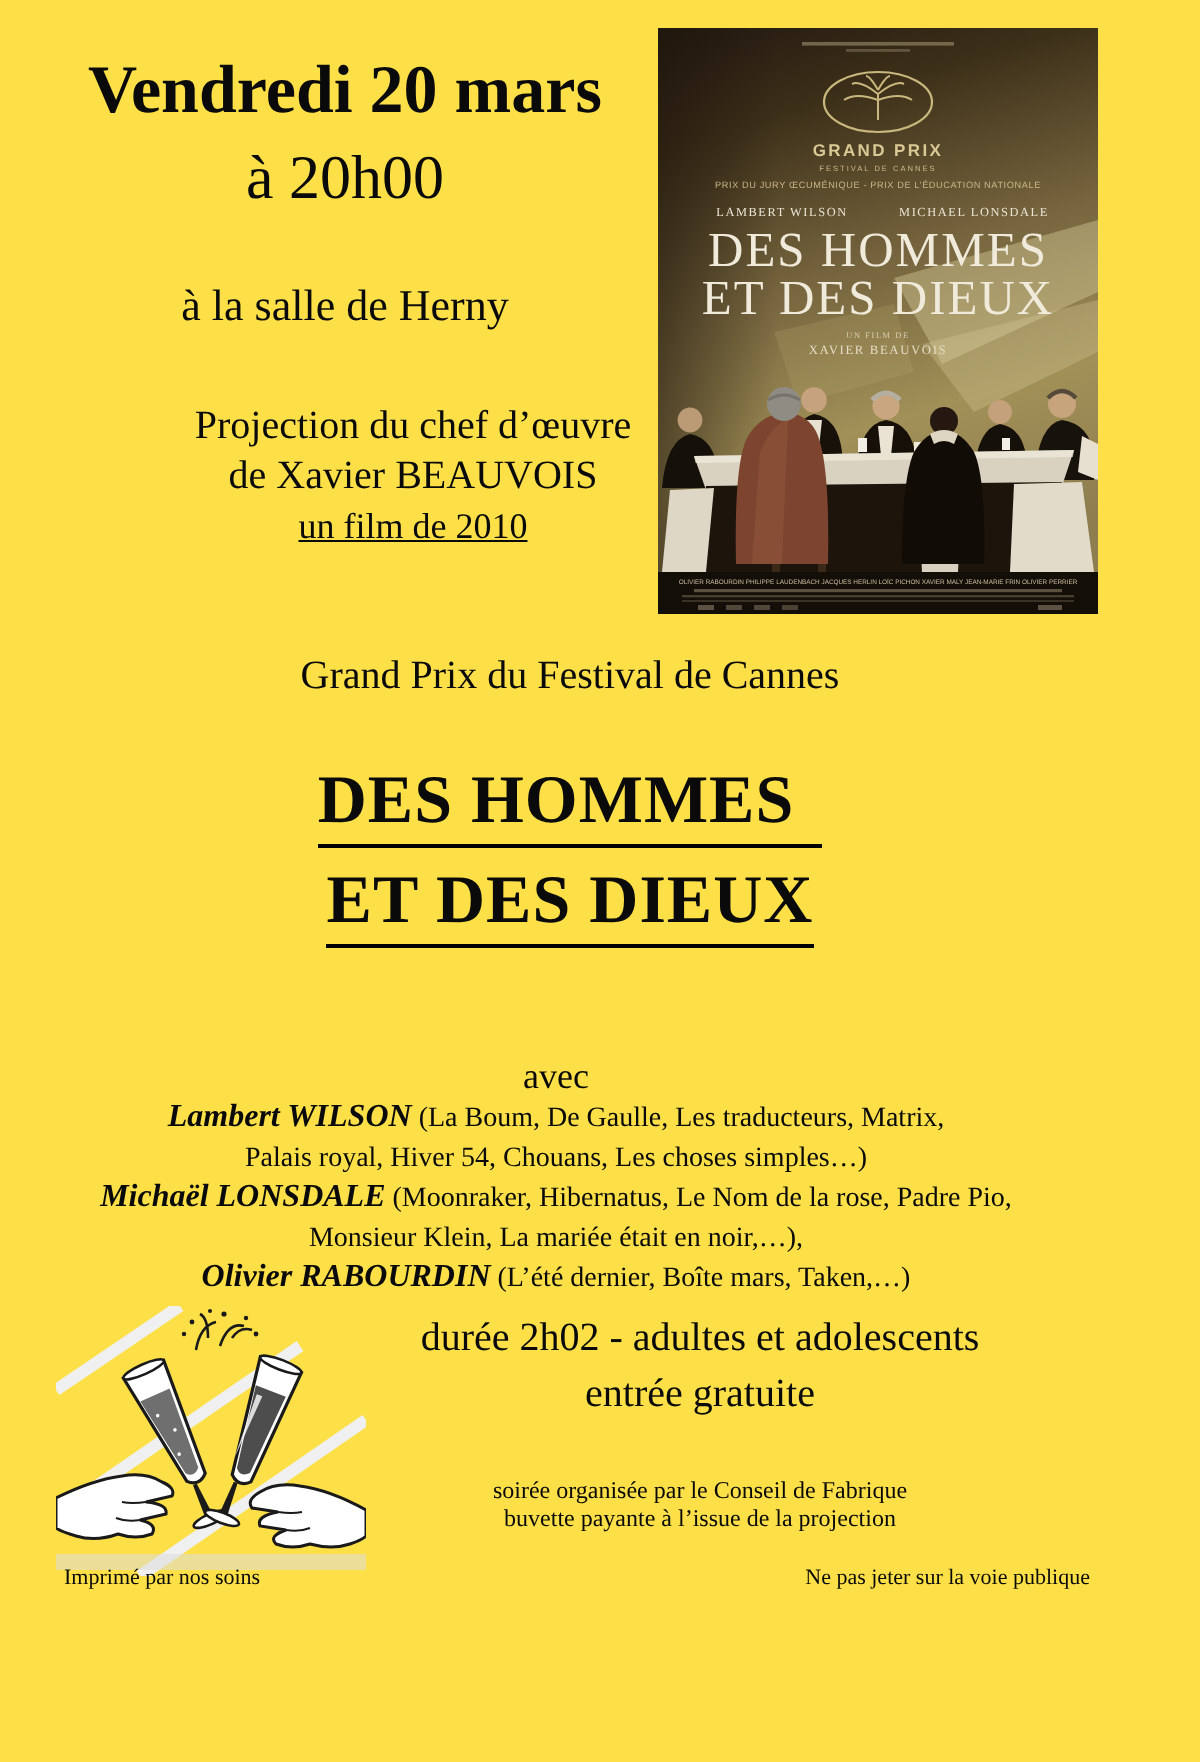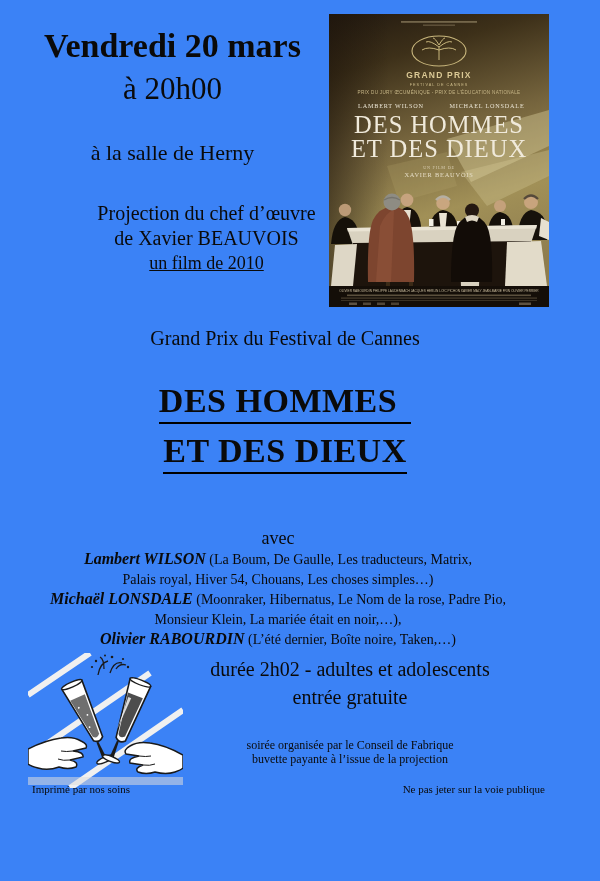--- a/index.html
+++ b/index.html
@@ -1,18 +1,18 @@
 <!DOCTYPE html>
 <html><head>
 <meta charset="utf-8">
 <style>
   html,body{margin:0;padding:0;background:#888;}
   .page{
     position:relative;width:600px;height:881px;margin:0 auto;
-    background:#3b82f6;overflow:hidden;
+    background:#fde047;overflow:hidden;
     font-family:"Liberation Serif", serif;color:#0a0a0a;
   }
   .abs{position:absolute;}
   
   .date-block{left:0;top:24px;width:345px;text-align:center;}
   .date-main{font-size:34px;font-weight:bold;line-height:44px;}
   .date-time{font-size:31px;line-height:42px;}
   .venue{left:0;top:140px;width:345px;text-align:center;font-size:22px;}
   .projection{left:0;top:201px;width:345px;text-align:center;line-height:25px;margin-left:34px;}
   .proj-l{font-size:20px;}
@@ -174,21 +174,21 @@
     <span class="tline"><span class="ul ext">DES HOMMES</span></span>
     <span class="tline"><span class="ul">ET DES DIEUX</span></span>
   </div>
 
   <div class="abs cast">
     <div class="intro">avec</div>
     <div class="cline"><span class="cname">Lambert WILSON</span><span> (La Boum, De Gaulle, Les traducteurs, Matrix,</span></div>
     <div class="cline"><span class="cname"></span><span>Palais royal, Hiver 54, Chouans, Les choses simples…)</span></div>
     <div class="cline"><span class="cname">Michaël LONSDALE</span><span> (Moonraker, Hibernatus, Le Nom de la rose, Padre Pio,</span></div>
     <div class="cline"><span class="cname"></span><span>Monsieur Klein, La mariée était en noir,…),</span></div>
-    <div class="cline"><span class="cname">Olivier RABOURDIN</span><span> (L’été dernier, Boîte noire, Taken,…)</span></div>
+    <div class="cline"><span class="cname">Olivier RABOURDIN</span><span> (L’été dernier, Boîte mars, Taken,…)</span></div>
   </div>
 
   <div class="abs toast">
     <svg viewBox="0 0 155 135" width="155" height="135">
       <path d="M0,42 L62,0 M0,104 L122,20 M42,135 L155,57" stroke="#f0f0f0" stroke-width="6" fill="none"></path>
       <rect x="0" y="124" width="155" height="8" fill="#dcdcdc" opacity="0.55"></rect>
 
       <g transform="rotate(-24 62 75)">
         <path d="M52,28 L74,28 L70,88 Q65,93 60,88 Z" fill="#ffffff" stroke="#1a1a1a" stroke-width="1.6"></path>
         <path d="M55,42 L71,42 L68,84 Q64,88 61,84 Z" fill="#6f6f6f"></path>

